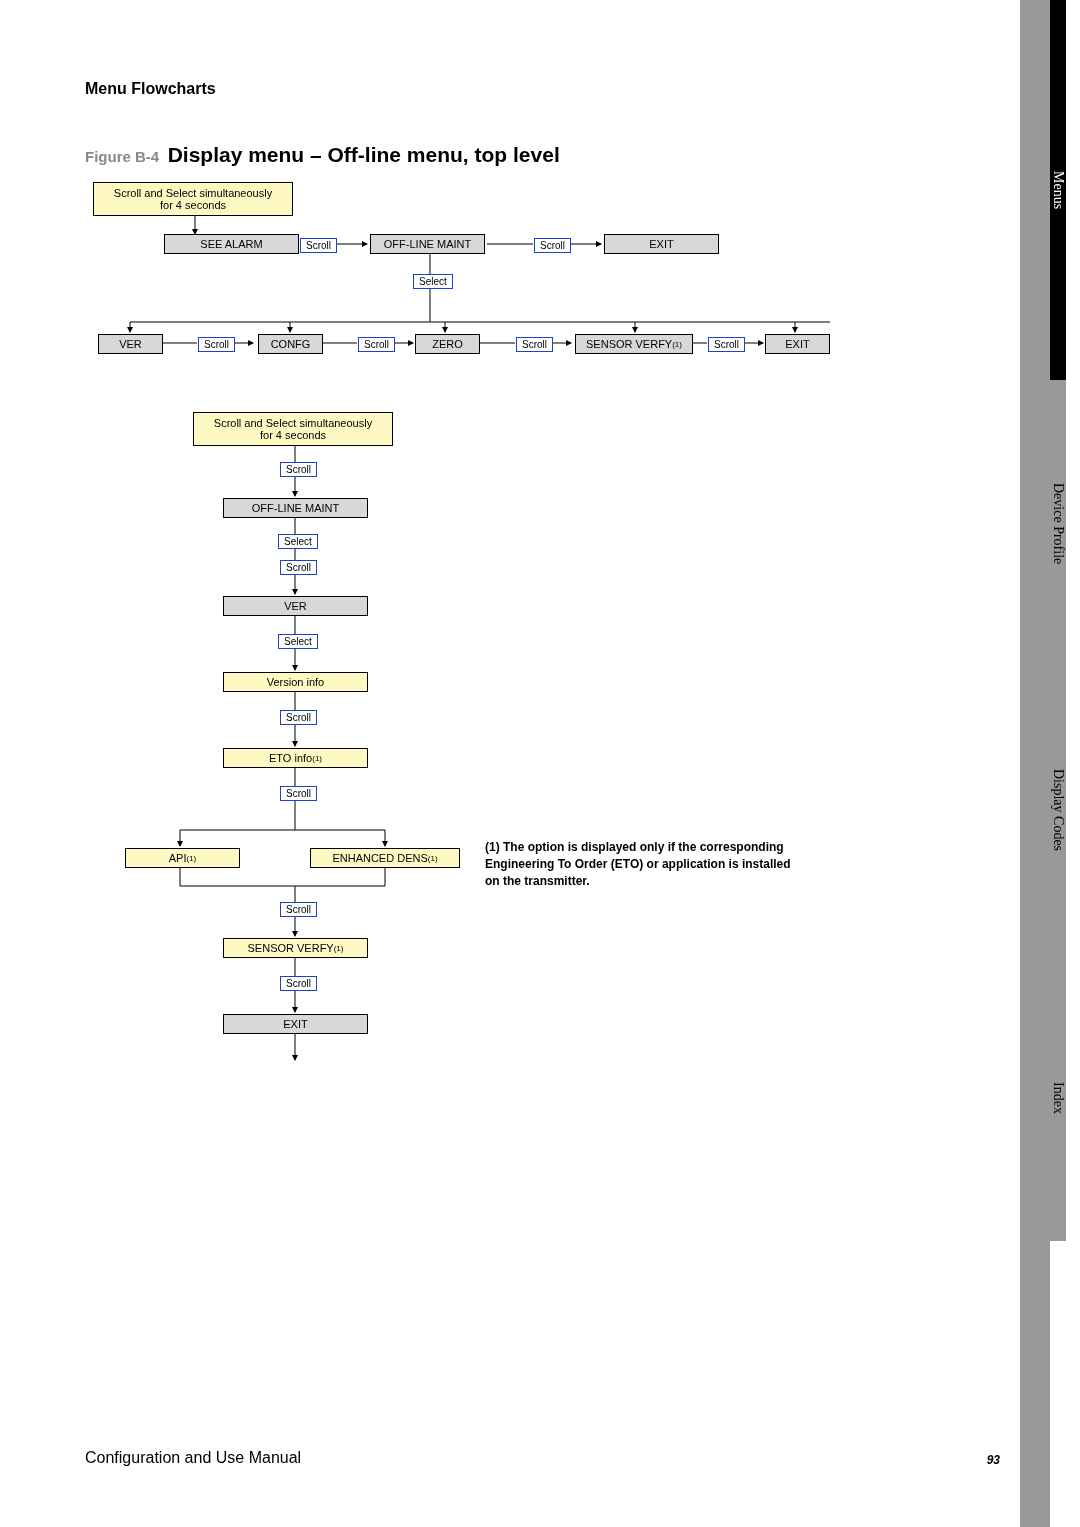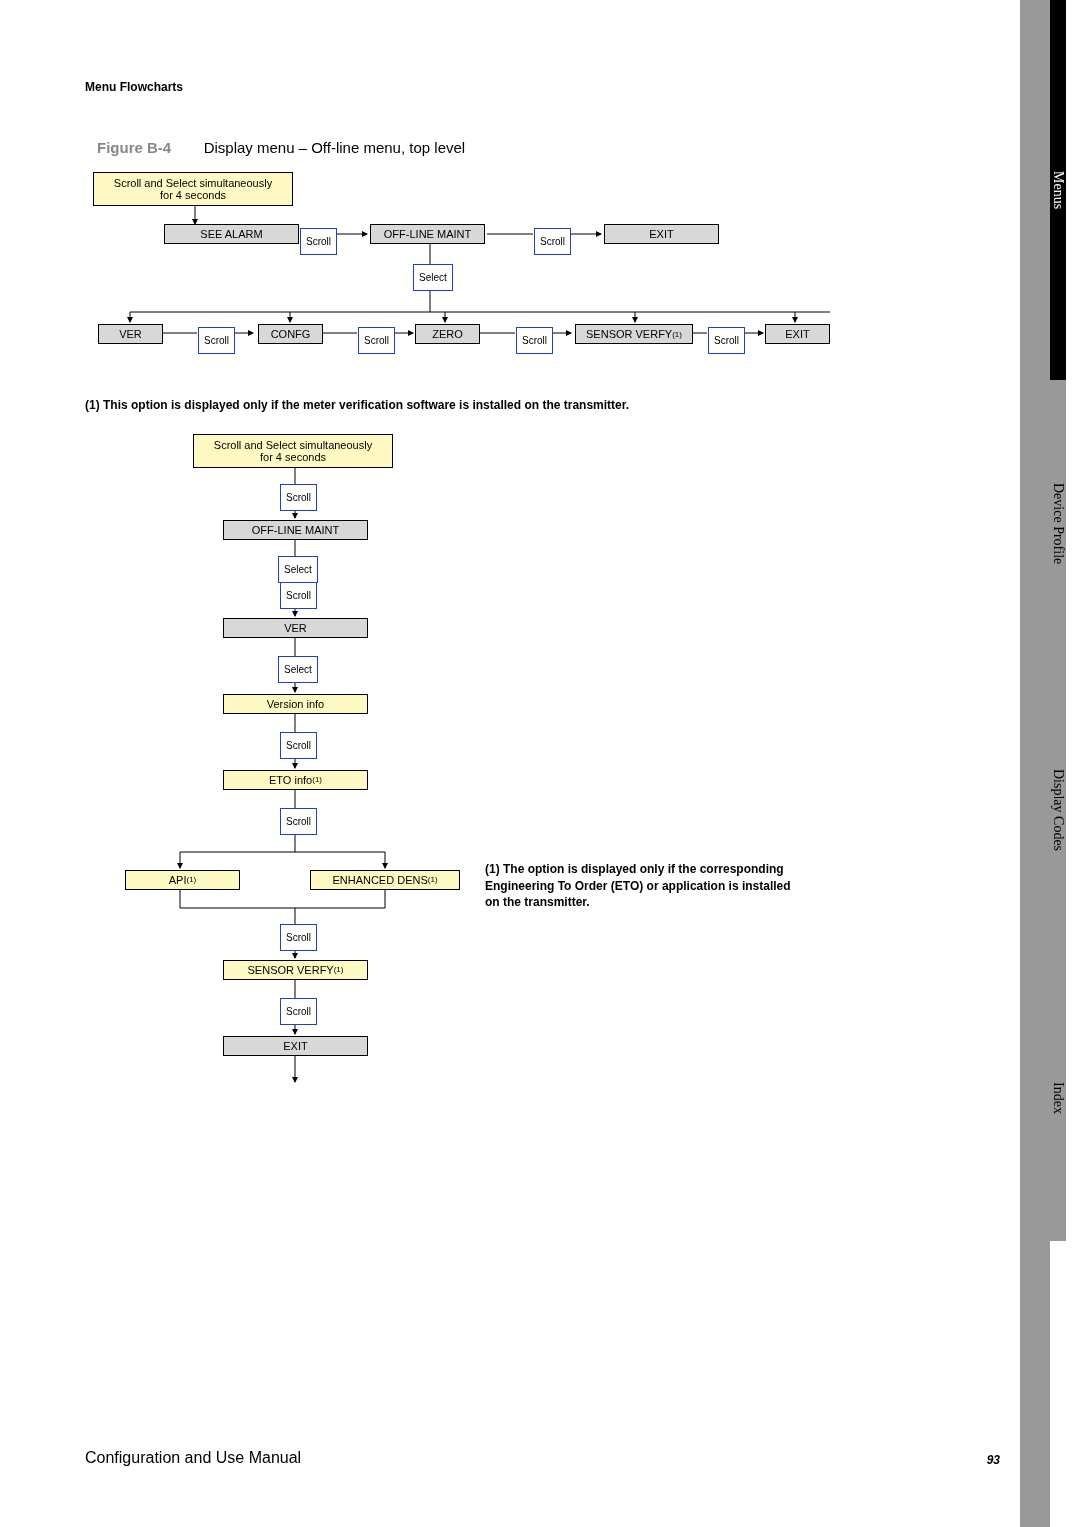--- a/index.html
+++ b/index.html
@@ -3,28 +3,28 @@
 <meta charset="utf-8">
 <style>
 * { margin: 0; padding: 0; box-sizing: border-box; }
 body { font-family: Arial, Helvetica, sans-serif; background: #fff; width: 1080px; height: 1527px; position: relative; }
 .page { width: 880px; height: 1527px; padding: 80px 0 0 85px; position: relative; }
 .side-tabs { position: absolute; right: 0; top: 0; width: 30px; height: 1527px; }
 .tab { writing-mode: vertical-rl; text-align: center; font-size: 14px; font-family: 'Times New Roman', serif; display: flex; align-items: center; justify-content: center; }
 .tab.black { background: #000; color: #fff; height: 380px; }
 .tab.gray { background: #999; color: #000; height: 287px; }
 .side-bar { position: absolute; right: 30px; top: 0; width: 30px; height: 1527px; background: #999; }
-.section-title { font-weight: bold; font-size: 12px; margin-bottom: 45px; }
-.figure-label { color: #888; font-weight: bold; font-size: 15px; display: inline; margin-left: 12px; }
-.figure-title { font-weight: normal; font-size: 15px; display: inline; margin-left: 28px; }
+.section-title { font-weight: bold; font-size: 16px; margin-bottom: 45px; }
+.figure-label { color: #888; font-weight: bold; font-size: 15px; display: inline; }
+.figure-title { font-weight: bold; font-size: 21px; display: inline; margin-left: 4px; }
 .diagram { position: relative; margin-top: 15px; }
 .fbox { position: absolute; border: 1px solid #000; background: #fef9c3; font-size: 11px; text-align: center; display: flex; align-items: center; justify-content: center; padding: 3px 6px; }
 .fbox.gray { background: #d8d8d8; }
 .fbox.wide { width: 200px; }
-.small-label { position: absolute; border: 1px solid #2040cc; font-size: 10px; padding: 7px 5px; background: #fff; text-align: center; }
+.small-label { position: absolute; border: 1px solid #2040cc; font-size: 10px; padding: 1px 5px; background: #fff; text-align: center; }
 .footnote { font-size: 12px; font-weight: bold; margin-top: 15px; line-height: 1.4; }
 .footer-left { position: absolute; bottom: 60px; left: 85px; font-size: 16px; }
 .footer-right { position: absolute; bottom: 60px; right: 80px; font-size: 12px; font-weight: bold; font-style: italic; }
 svg.lines { position: absolute; top: 0; left: 0; pointer-events: none; }
 .sup { font-size: 8px; vertical-align: super; }
 </style>
 </head>
 <body>
 
 <div class="page">
@@ -79,21 +79,20 @@
     <div class="fbox gray" style="left:330px; top:152px; width:65px;">ZERO</div>
     <div class="small-label" style="left:431px; top:155px;">Scroll</div>
     <div class="fbox gray" style="left:490px; top:152px; width:118px;">
         <span>SENSOR VERFY</span>
         <span class="sup">(1)</span>
       </div>
     <div class="small-label" style="left:623px; top:155px;">Scroll</div>
     <div class="fbox gray" style="left:680px; top:152px; width:65px;">EXIT</div>
   </div>
 
-  <div class="footnote">(1) This option is displayed only if the meter verification software is installed on the transmitter.</div>
 
 
   <div class="diagram" style="height:720px; width:760px; margin-top:20px;">
     <svg class="lines" width="760" height="720">
       <defs>
           <marker id="ah2" markerWidth="6" markerHeight="6" refX="5" refY="3" orient="auto">
             <path d="M0,0 L6,3 L0,6 Z" fill="#000"></path>
           </marker>
         </defs>
       <line x1="210" y1="34" x2="210" y2="50" stroke="#000"></line>

